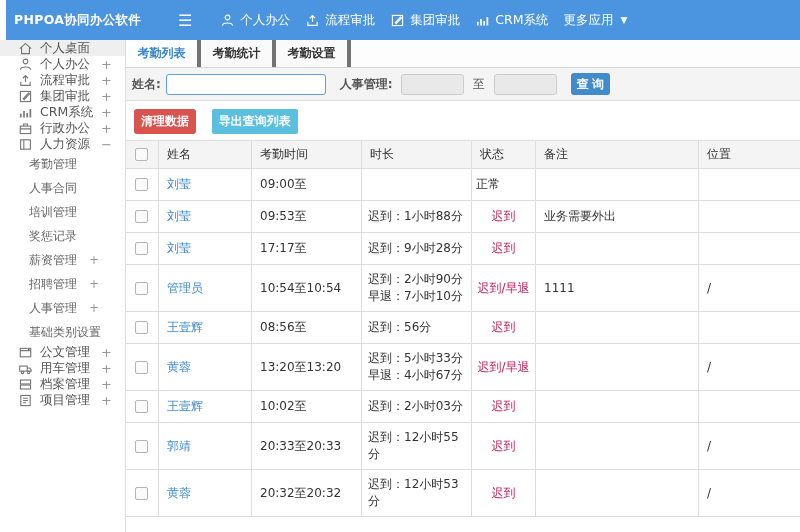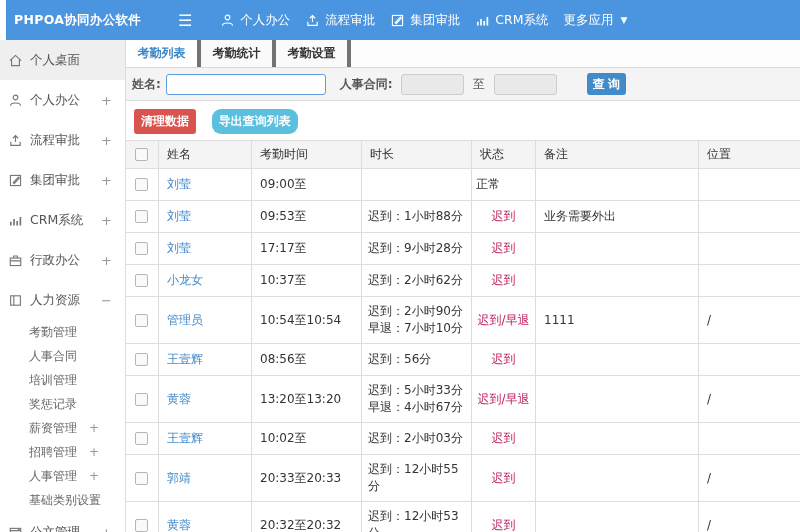--- a/index.html
+++ b/index.html
@@ -5,41 +5,41 @@
 * { margin:0; padding:0; box-sizing:border-box; }
 html,body { width:800px; height:532px; }
 body { font-family:"DejaVu Sans","Liberation Sans",sans-serif; font-size:12px; color:#333; background:#fff; overflow:hidden; position:relative; }
 .navbar { position:absolute; left:6px; top:0; width:800px; height:40px; background:#4b95e0; display:flex; align-items:center; color:#fff; }
 .logo { width:160px; padding-left:8px; font-size:12.5px; font-weight:bold; letter-spacing:0.3px; }
 .hamburger { margin-left:12px; margin-right:28px; font-size:16px; cursor:pointer; }
 .nav-item { display:flex; align-items:center; margin-right:15px; font-size:12.5px; cursor:pointer; white-space:nowrap; }
 .nav-item .nicon { display:inline-flex; margin-right:5px; }
 .nav-item .caret { margin-left:7px; font-size:9px; }
 .sidebar { position:absolute; left:0; top:40px; width:126px; height:492px; background:#fff; border-right:1px solid #dcdcdc; }
-.side-item { position:relative; display:flex; align-items:center; height:40px; padding-left:8px; color:#555; cursor:pointer; font-size:12.5px; }
+.side-item { position:relative; display:flex; align-items:center; height:16px; padding-left:18px; color:#555; cursor:pointer; font-size:12.5px; }
 .side-item .icon { width:15px; height:15px; margin-right:7px; display:inline-flex; color:#777; }
 .side-item.active { background:#efefef; }
 .expand { position:absolute; right:13px; color:#999; font-size:13px; font-weight:normal; }
 .side-sub { position:relative; display:flex; align-items:center; height:24px; padding-left:29px; color:#666; cursor:pointer; }
 .side-sub .expand { right:26px; font-size:12px; }
 .main { position:absolute; left:126px; top:40px; width:674px; height:492px; }
 .tabs { height:28px; background:#fdfdfd; border-bottom:1px solid #d8d8d8; display:flex; }
 .tab { width:75px; line-height:27px; text-align:center; background:#fafafa; border-right:4px solid #737373; color:#333; font-weight:bold; cursor:pointer; }
 .tab.active { background:#fff; color:#3a87c8; }
 .searchbar { height:33px; background:#f4f4f4; border-bottom:1px solid #ddd; display:flex; align-items:center; padding-left:6px; }
 .searchbar label { font-weight:bold; color:#555; white-space:nowrap; }
 .name-input { width:160px; height:21px; border:1px solid #5e9de0; border-radius:3px; margin-left:5px; background:#fff; outline:none; padding:0 5px; font-size:12px; }
 .lbl-date { margin-left:14px; }
 .date-input { width:63px; height:21px; background:#e9e9e9; border:1px solid #ccc; border-radius:3px; margin-left:8px; }
 .zhi { margin:0 0 0 9px; color:#555; font-weight:normal; }
 .date-input2 { margin-left:9px; }
-.query-btn { margin-left:30px; background:#428bca; color:#fff; border:none; border-radius:3px; height:22px; padding:0 6px; font-size:12px; font-weight:bold; cursor:pointer; }
+.query-btn { margin-left:14px; background:#428bca; color:#fff; border:none; border-radius:3px; height:22px; padding:0 6px; font-size:12px; font-weight:bold; cursor:pointer; }
 .actions { padding:8px 8px 6px; background:#fff; }
 .btn-danger { background:#d9534f; color:#fff; border:none; border-radius:3px; padding:4px 7px; font-size:12px; font-weight:bold; cursor:pointer; }
-.btn-info { background:#5bc0de; color:#fff; border:none; border-radius:9px; padding:4px 7px; font-size:12px; font-weight:bold; margin-left:12px; cursor:pointer; }
+.btn-info { background:#5bc0de; color:#fff; border:none; border-radius:2px; padding:4px 7px; font-size:12px; font-weight:bold; margin-left:12px; cursor:pointer; }
 table { border-collapse:collapse; table-layout:fixed; width:676px; margin-left:-1px; }
 th, td { border:1px solid #ddd; padding:7px 8px; text-align:left; vertical-align:middle; line-height:17px; font-weight:normal; overflow:hidden; }
 th { background:#f4f4f4; color:#333; padding:5px 8px; }
 td.cbcell, th.cbcell { padding:5px 0 5px 9px; }
 td.durcell { padding:6px 4px 6px 6px; }
 td.statcell { padding:7px 4px; white-space:nowrap; }
 .cb { display:inline-block; width:13px; height:13px; border:1px solid #b5b5b5; border-radius:2px; background:#fafafa; vertical-align:middle; cursor:pointer; }
 a.name { color:#428bca; text-decoration:none; cursor:pointer; }
 .status-late { color:#be185d;text-align:center; }
 .status-normal { color:#333; }
@@ -233,21 +233,21 @@
 
 <div class="main">
   <div class="tabs">
       <div class="tab active">考勤列表</div>
       <div class="tab">考勤统计</div>
       <div class="tab">考勤设置</div>
     </div>
   <div class="searchbar">
     <label>姓名:</label>
     <input class="name-input" type="text" value="" style="">
-    <label class="lbl-date">人事合同:</label>
+    <label class="lbl-date">人事管理:</label>
     <input class="date-input" type="text" value="" style="">
     <span class="zhi">至</span>
     <input class="date-input date-input2" type="text" value="" style="">
     <button class="query-btn">查 询</button>
   </div>
   <div class="actions">
     <button class="btn-danger">清理数据</button>
     <button class="btn-info">导出查询列表</button>
   </div>
   <table>
@@ -298,31 +298,20 @@
           <td>17:17至</td>
           <td class="durcell">
             <div>迟到：9小时28分</div>
           </td>
           <td class="statcell status-late">迟到</td>
           <td></td>
           <td></td>
         </tr>
         <tr>
           <td class="cbcell"><span class="cb"></span></td>
-          <td><a class="name">小龙女</a></td>
-          <td>10:37至</td>
-          <td class="durcell">
-            <div>迟到：2小时62分</div>
-          </td>
-          <td class="statcell status-late">迟到</td>
-          <td></td>
-          <td></td>
-        </tr>
-        <tr>
-          <td class="cbcell"><span class="cb"></span></td>
           <td><a class="name">管理员</a></td>
           <td>10:54至10:54</td>
           <td class="durcell">
             <div>迟到：2小时90分</div>
             <div>早退：7小时10分</div>
           </td>
           <td class="statcell status-late">迟到/早退</td>
           <td>1111</td>
           <td>/</td>
         </tr>

